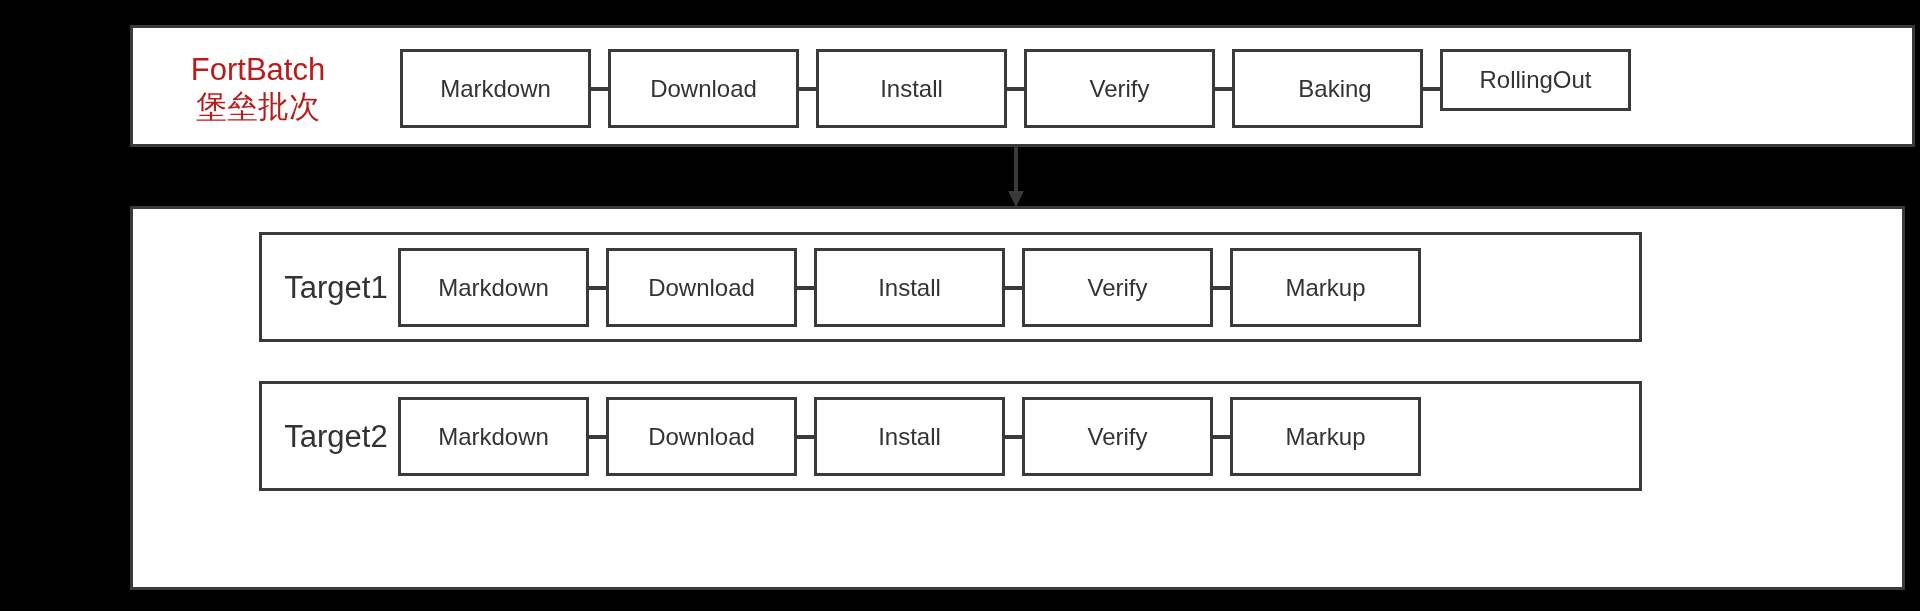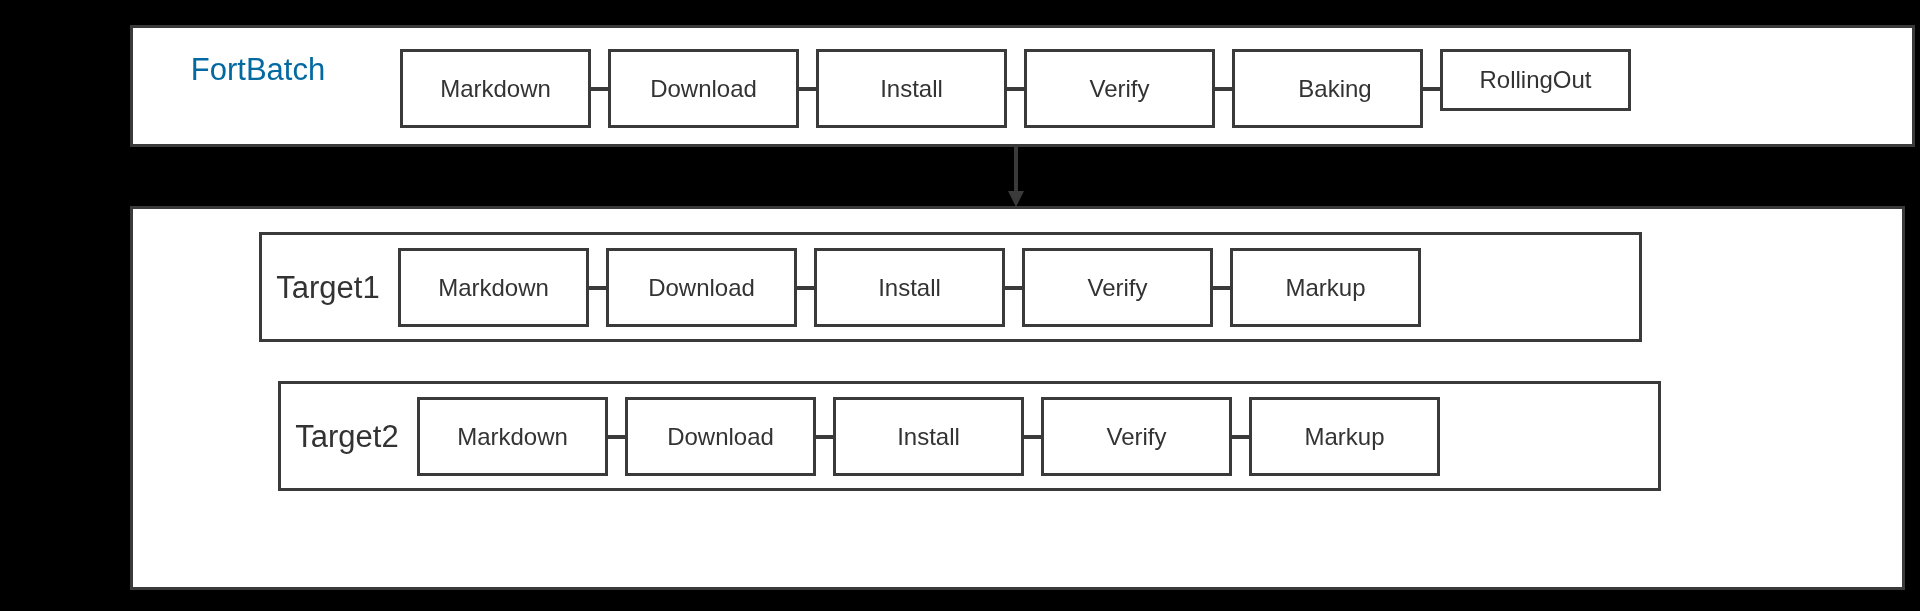--- a/index.html
+++ b/index.html
@@ -43,34 +43,35 @@
     justify-content: center;
     color: #333333;
     font-size: 24px;
     line-height: 1;
     white-space: nowrap;
   }
 
   
   .group-label {
     position: absolute;
-    color: #0369a1;
+    color: #b91c1c;
     font-size: 31px;
     line-height: 1.18;
     text-align: center;
     white-space: nowrap;
   }
   .row-label {
     position: absolute;
     color: #333333;
     font-size: 31px;
     line-height: 1;
     white-space: nowrap;
     display: flex;
     align-items: center;
+    padding-left: 8px;
   }
 
   
   .h-arrow {
     position: absolute;
     height: 40px;
     pointer-events: none;
   }
   .h-arrow svg { display: block; }
   .v-arrow {
@@ -81,20 +82,21 @@
 </style>
 </head>
 <body>
 
 <div id="canvas">
 
   <div class="panel" style="left:130px; top:25px; width:1785px; height:122px;">
 
     <div class="group-label" style="left:0px; top:24px; width:250px;">
       <div>FortBatch</div>
+      <div>堡垒批次</div>
     </div>
 
     <div class="node" style="left:267px; top:21px; width:191px; height:79px;">Markdown</div>
     <div class="h-arrow" style="left:458px; top:41px; width:64px;">
       <svg width="64" height="40" viewBox="0 0 64 40">
         <line x1="0" y1="20" x2="53" y2="20" stroke="#3a3a3a" stroke-width="4"></line>
         <polygon points="64,20 49,13 49,27" fill="#3a3a3a"></polygon>
       </svg>
     </div>
 
@@ -175,21 +177,21 @@
       <div class="h-arrow" style="left:951px; top:33px; width:64px;">
         <svg width="64" height="40" viewBox="0 0 64 40">
           <line x1="0" y1="20" x2="53" y2="20" stroke="#3a3a3a" stroke-width="4"></line>
           <polygon points="64,20 49,13 49,27" fill="#3a3a3a"></polygon>
         </svg>
       </div>
 
       <div class="node" style="left:968px; top:13px; width:191px; height:79px;">Markup</div>
     </div>
 
-    <div class="subpanel" style="left:126px; top:172px; width:1383px; height:110px;margin-left:19px;">
+    <div class="subpanel" style="left:126px; top:172px; width:1383px; height:110px;">
 
       <div class="row-label" style="left:0px; top:0px; width:132px; height:104px; justify-content:center;">Target2</div>
 
       <div class="node" style="left:136px; top:13px; width:191px; height:79px;">Markdown</div>
       <div class="h-arrow" style="left:327px; top:33px; width:64px;">
         <svg width="64" height="40" viewBox="0 0 64 40">
           <line x1="0" y1="20" x2="53" y2="20" stroke="#3a3a3a" stroke-width="4"></line>
           <polygon points="64,20 49,13 49,27" fill="#3a3a3a"></polygon>
         </svg>
       </div>

